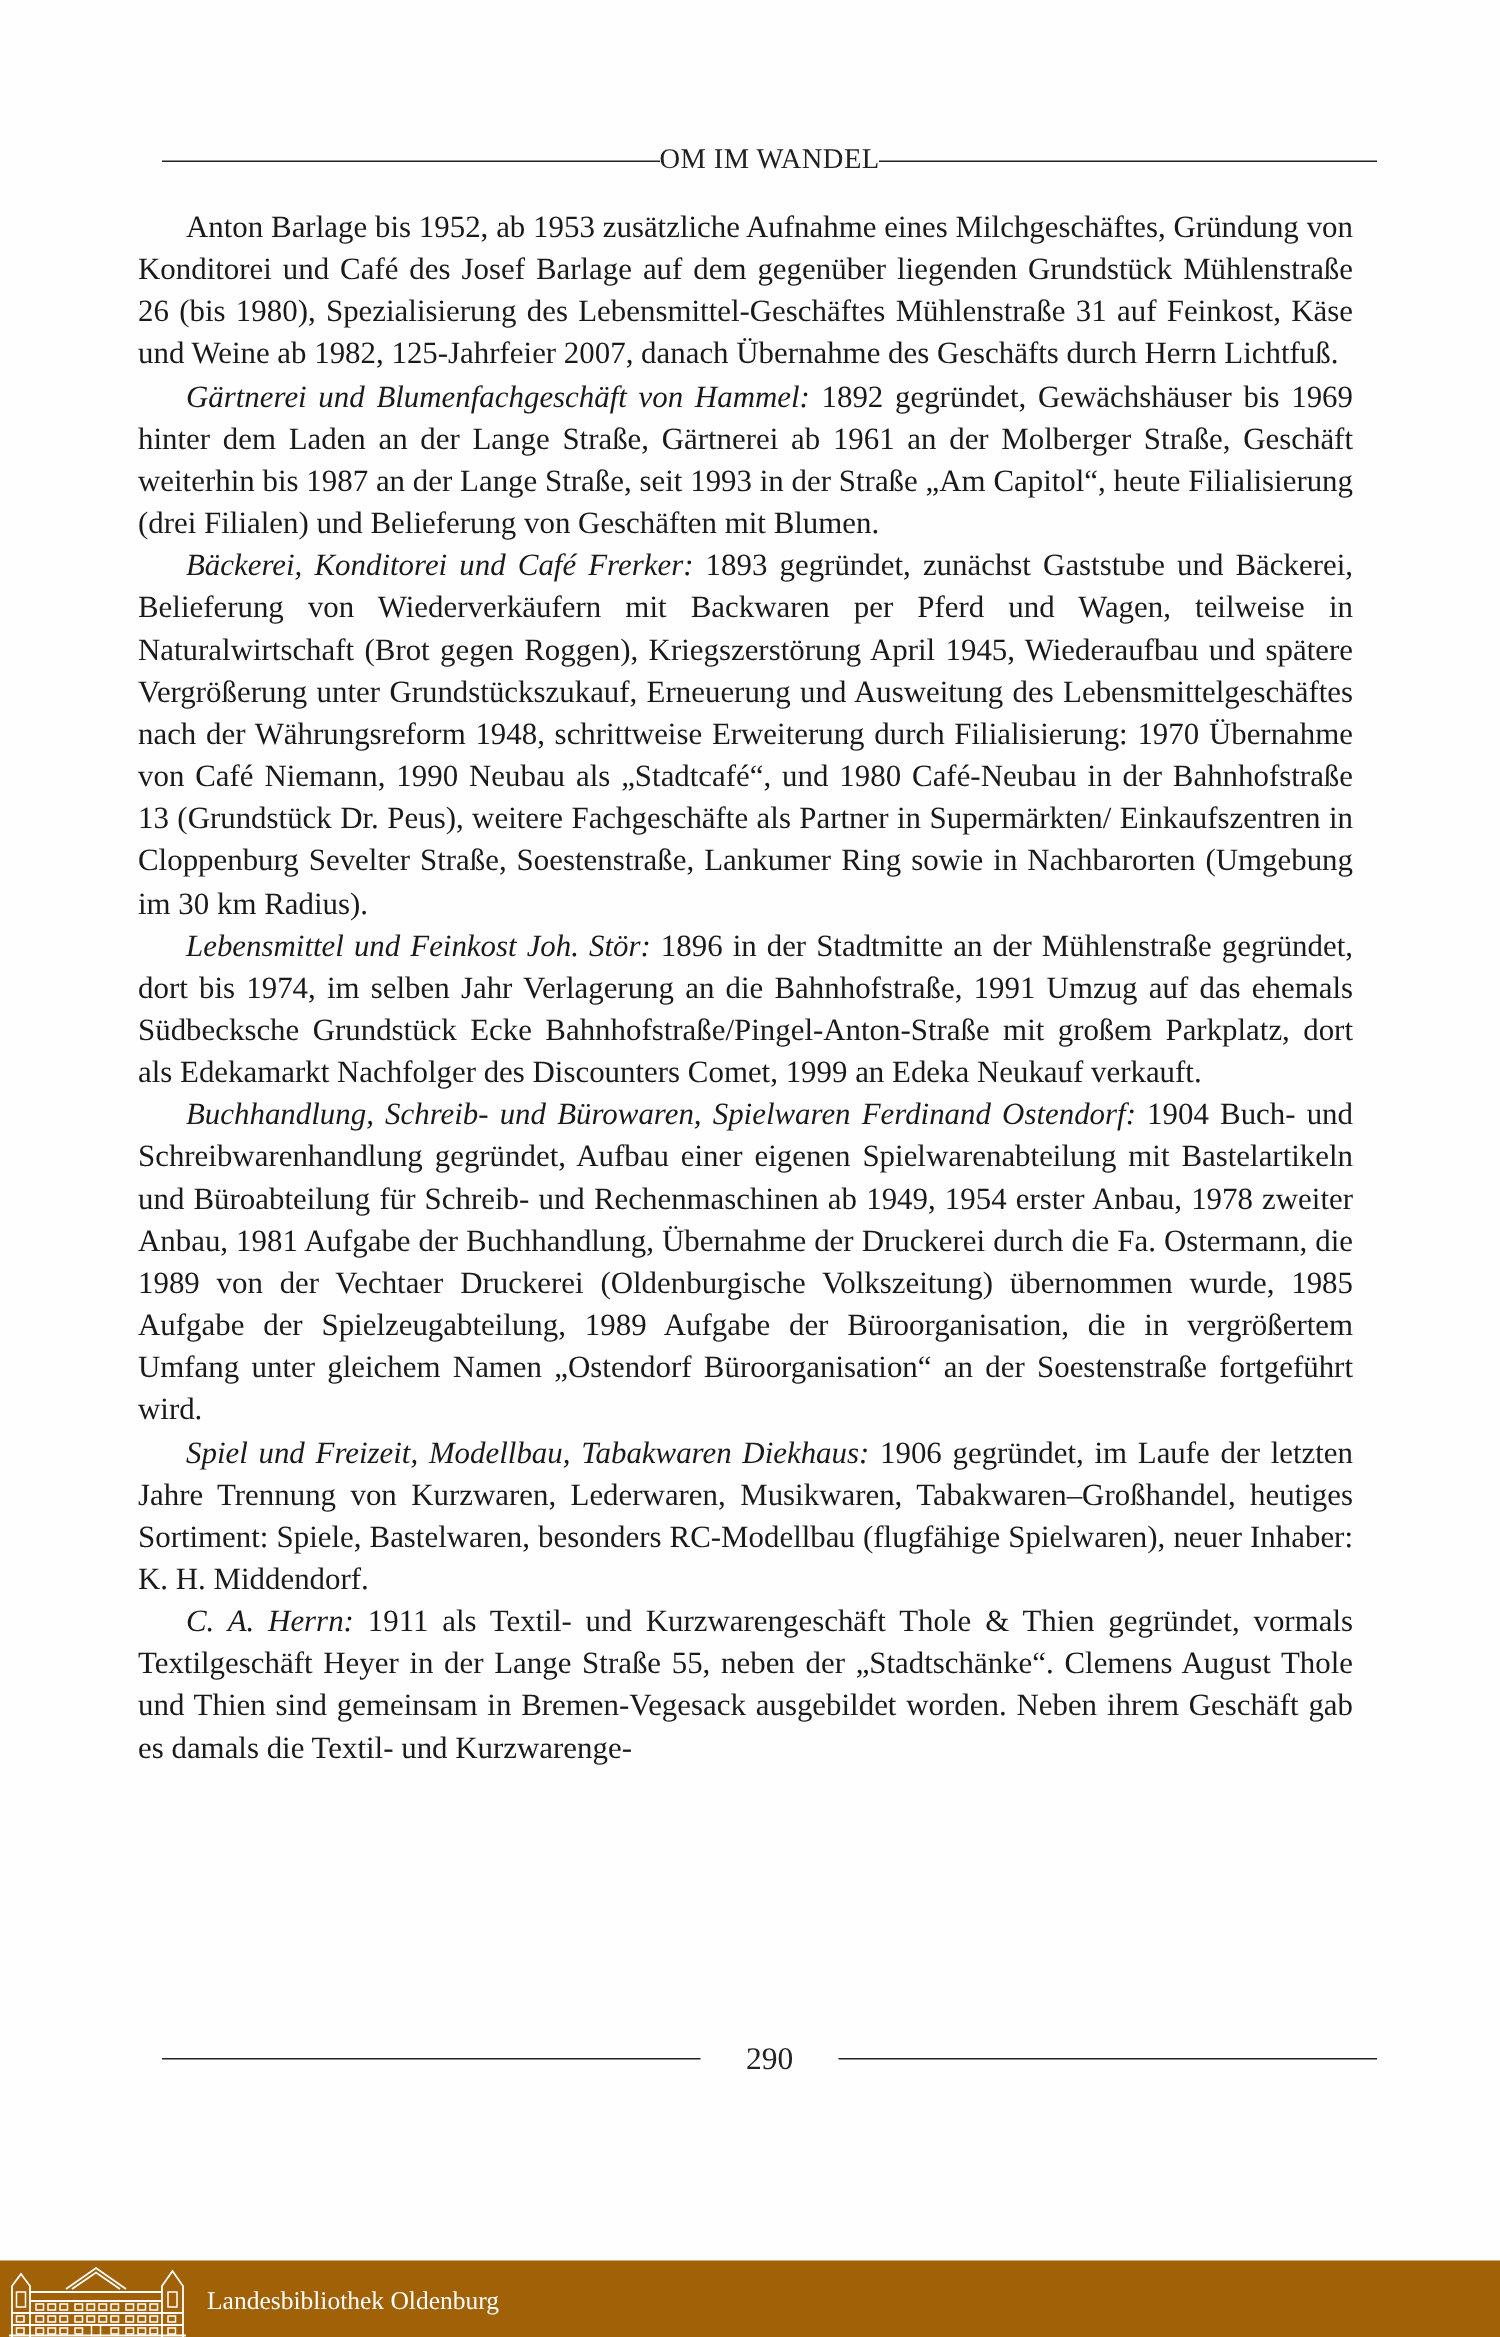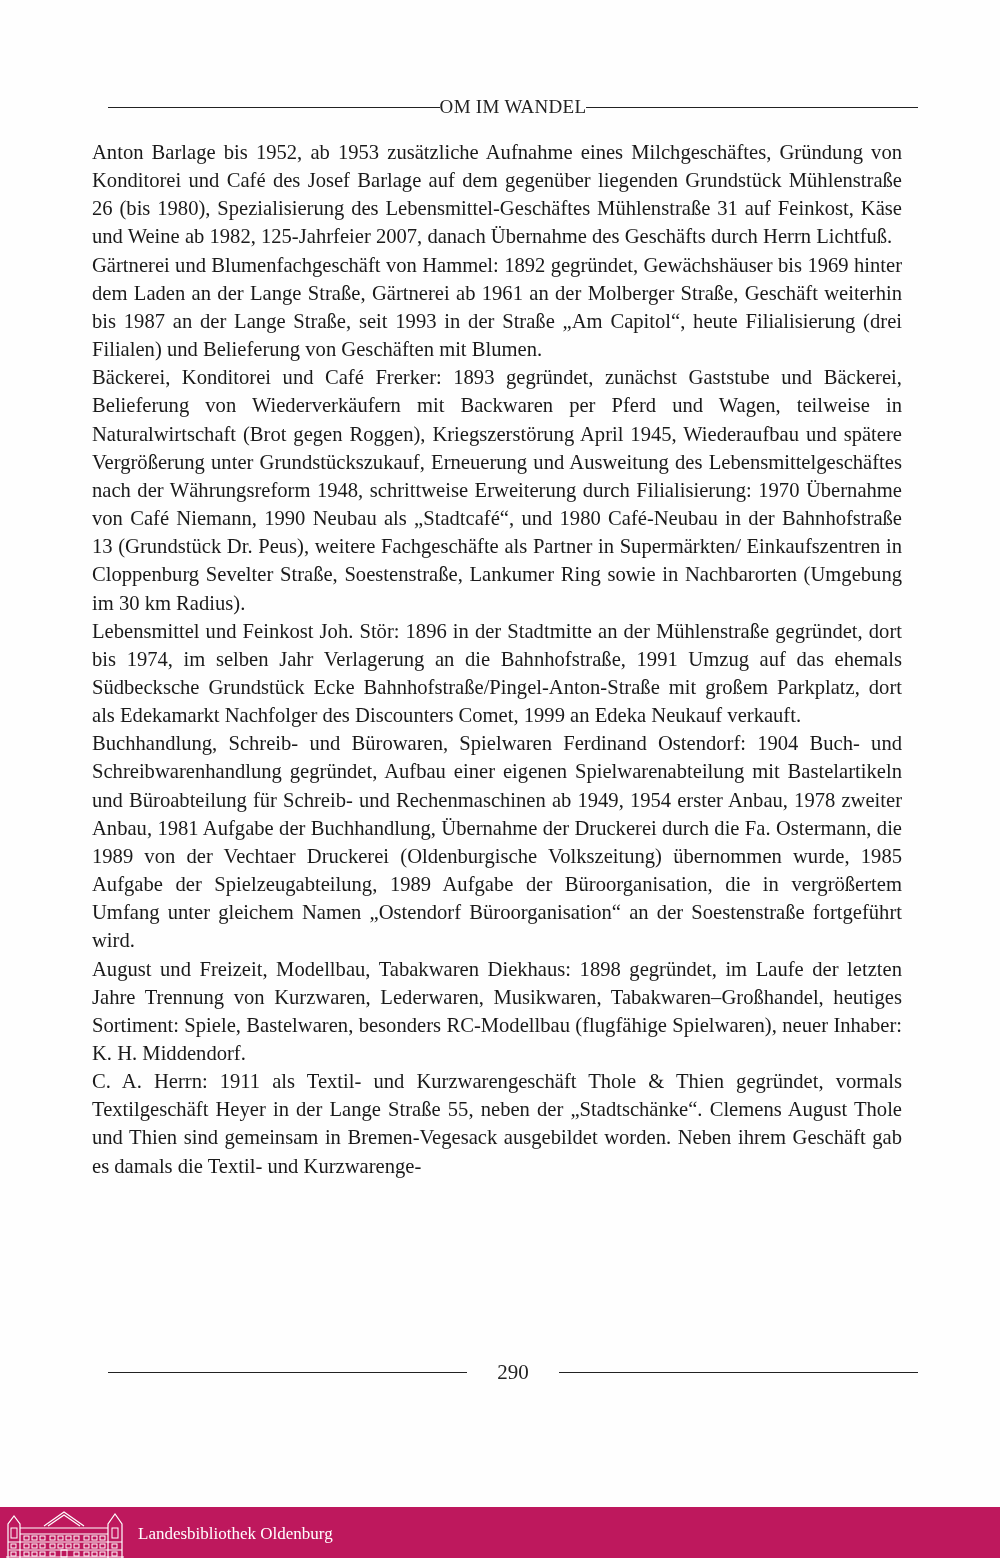--- a/index.html
+++ b/index.html
@@ -47,20 +47,22 @@
       top: 138px;
       width: 810px;
       font-size: 20.6px;
       line-height: 28.15px;
       text-align: justify;
     }
     .entry {
       margin: 0;
     }
     .entry .lead {
+      font-style: italic;
+      margin-left: 32px;
     }
     .folio {
       position: absolute;
       left: 108px;
       top: 1360px;
       width: 810px;
       display: flex;
       align-items: center;
       gap: 30px;
     }
@@ -72,21 +74,21 @@
     .folio .num {
       font-size: 21px;
       color: #222;
     }
     .footer-bar {
       position: absolute;
       left: 0;
       top: 1507px;
       width: 1000px;
       height: 51px;
-      background: #be185d;
+      background: #a16207;
       display: flex;
       align-items: center;
     }
     .footer-bar .logo {
       width: 124px;
       height: 51px;
       margin-left: 4px;
       display: flex;
       align-items: flex-end;
     }
@@ -107,21 +109,21 @@
     <span class="title">OM IM WANDEL</span>
     <div class="rule"></div>
   </div>
 
   <div class="body-text">
     <p class="entry"><span class="lead"></span><span>Anton Barlage bis 1952, ab 1953 zusätzliche Aufnahme eines Milchgeschäftes, Gründung von Konditorei und Café des Josef Barlage auf dem gegenüber liegenden Grundstück Mühlenstraße 26 (bis 1980), Spezialisierung des Lebensmittel-Geschäftes Mühlenstraße 31 auf Feinkost, Käse und Weine ab 1982, 125-Jahrfeier 2007, danach Übernahme des Geschäfts durch Herrn Lichtfuß.</span></p>
     <p class="entry"><span class="lead">Gärtnerei und Blumenfachgeschäft von Hammel:</span><span> 1892 gegründet, Gewächshäuser bis 1969 hinter dem Laden an der Lange Straße, Gärtnerei ab 1961 an der Molberger Straße, Geschäft weiterhin bis 1987 an der Lange Straße, seit 1993 in der Straße „Am Capitol“, heute Filialisierung (drei Filialen) und Belieferung von Geschäften mit Blumen.</span></p>
     <p class="entry"><span class="lead">Bäckerei, Konditorei und Café Frerker:</span><span> 1893 gegründet, zunächst Gaststube und Bäckerei, Belieferung von Wiederverkäufern mit Backwaren per Pferd und Wagen, teilweise in Naturalwirtschaft (Brot gegen Roggen), Kriegszerstörung April 1945, Wiederaufbau und spätere Vergrößerung unter Grundstückszukauf, Erneuerung und Ausweitung des Lebensmittelgeschäftes nach der Währungsreform 1948, schrittweise Erweiterung durch Filialisierung: 1970 Übernahme von Café Niemann, 1990 Neubau als „Stadtcafé“, und 1980 Café-Neubau in der Bahnhofstraße 13 (Grundstück Dr. Peus), weitere Fachgeschäfte als Partner in Supermärkten/ Einkaufszentren in Cloppenburg Sevelter Straße, Soestenstraße, Lankumer Ring sowie in Nachbarorten (Umgebung im 30 km Radius).</span></p>
     <p class="entry"><span class="lead">Lebensmittel und Feinkost Joh. Stör:</span><span> 1896 in der Stadtmitte an der Mühlenstraße gegründet, dort bis 1974, im selben Jahr Verlagerung an die Bahnhofstraße, 1991 Umzug auf das ehemals Südbecksche Grundstück Ecke Bahnhofstraße/Pingel-Anton-Straße mit großem Parkplatz, dort als Edekamarkt Nachfolger des Discounters Comet, 1999 an Edeka Neukauf verkauft.</span></p>
     <p class="entry"><span class="lead">Buchhandlung, Schreib- und Bürowaren, Spielwaren Ferdinand Ostendorf:</span><span> 1904 Buch- und Schreibwarenhandlung gegründet, Aufbau einer eigenen Spielwarenabteilung mit Bastelartikeln und Büroabteilung für Schreib- und Rechenmaschinen ab 1949, 1954 erster Anbau, 1978 zweiter Anbau, 1981 Aufgabe der Buchhandlung, Übernahme der Druckerei durch die Fa. Ostermann, die 1989 von der Vechtaer Druckerei (Oldenburgische Volkszeitung) übernommen wurde, 1985 Aufgabe der Spielzeugabteilung, 1989 Aufgabe der Büroorganisation, die in vergrößertem Umfang unter gleichem Namen „Ostendorf Büroorganisation“ an der Soestenstraße fortgeführt wird.</span></p>
-    <p class="entry"><span class="lead">August und Freizeit, Modellbau, Tabakwaren Diekhaus:</span><span> 1898 gegründet, im Laufe der letzten Jahre Trennung von Kurzwaren, Lederwaren, Musikwaren, Tabakwaren–Großhandel, heutiges Sortiment: Spiele, Bastelwaren, besonders RC-Modellbau (flugfähige Spielwaren), neuer Inhaber: K. H. Middendorf.</span></p>
+    <p class="entry"><span class="lead">Spiel und Freizeit, Modellbau, Tabakwaren Diekhaus:</span><span> 1906 gegründet, im Laufe der letzten Jahre Trennung von Kurzwaren, Lederwaren, Musikwaren, Tabakwaren–Großhandel, heutiges Sortiment: Spiele, Bastelwaren, besonders RC-Modellbau (flugfähige Spielwaren), neuer Inhaber: K. H. Middendorf.</span></p>
     <p class="entry"><span class="lead">C. A. Herrn:</span><span> 1911 als Textil- und Kurzwarengeschäft Thole &amp; Thien gegründet, vormals Textilgeschäft Heyer in der Lange Straße 55, neben der „Stadtschänke“. Clemens August Thole und Thien sind gemeinsam in Bremen-Vegesack ausgebildet worden. Neben ihrem Geschäft gab es damals die Textil- und Kurzwarenge-</span></p>
   </div>
 
   <div class="folio">
     <div class="rule"></div>
     <span class="num">290</span>
     <div class="rule"></div>
   </div>
 </div>
 

